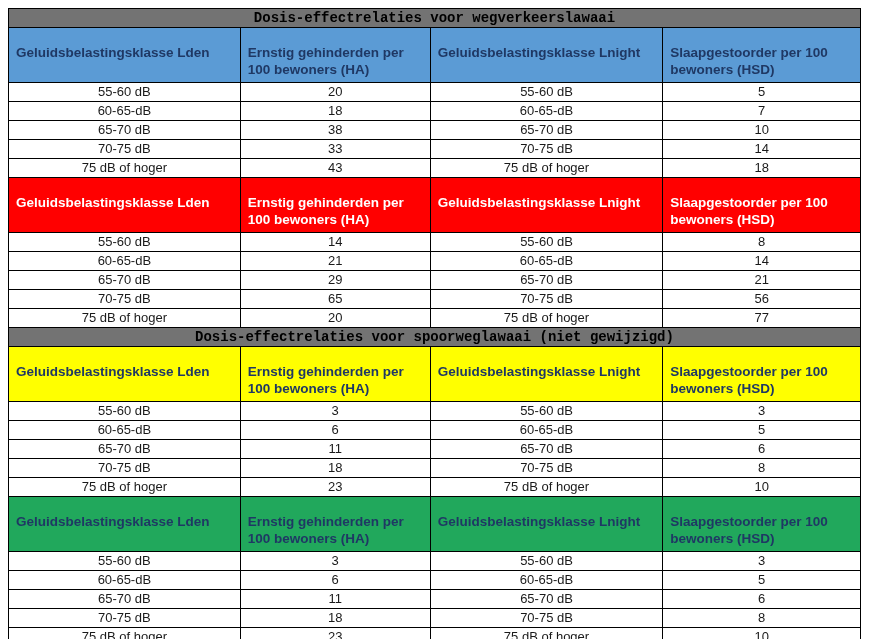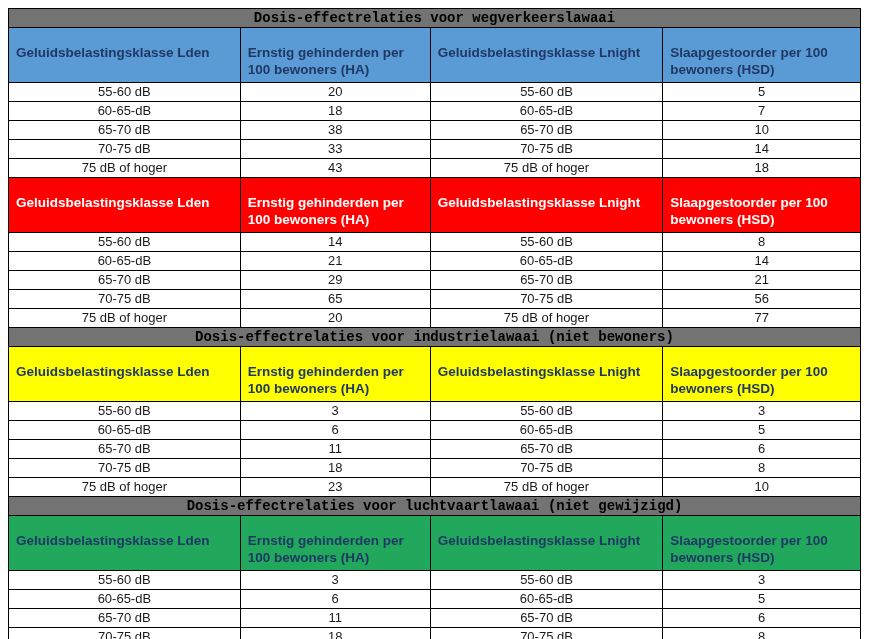--- a/index.html
+++ b/index.html
@@ -152,21 +152,21 @@
         <tr class="data-row">
           <td class="cell">75 dB of hoger</td>
           <td class="cell">20</td>
           <td class="cell">75 dB of hoger</td>
           <td class="cell">77</td>
         </tr>
       </tbody>
 
     <tbody>
       <tr class="title-row">
-        <td colspan="4">Dosis-effectrelaties voor industrielawaai (niet bewoners)</td>
+        <td colspan="4">Dosis-effectrelaties voor spoorweglawaai (niet gewijzigd)</td>
       </tr>
       <tr class="header-row">
         <td style="background: rgb(255, 255, 0); color: rgb(31, 56, 100);">Geluidsbelastingsklasse Lden</td>
         <td style="background: rgb(255, 255, 0); color: rgb(31, 56, 100);">Ernstig gehinderden per 100 bewoners (HA)</td>
         <td style="background: rgb(255, 255, 0); color: rgb(31, 56, 100);">Geluidsbelastingsklasse Lnight</td>
         <td style="background: rgb(255, 255, 0); color: rgb(31, 56, 100);">Slaapgestoorder per 100 bewoners (HSD)</td>
       </tr>
     </tbody>
     <tbody>
         <tr class="data-row">
@@ -195,23 +195,20 @@
         </tr>
         <tr class="data-row">
           <td class="cell">75 dB of hoger</td>
           <td class="cell">23</td>
           <td class="cell">75 dB of hoger</td>
           <td class="cell">10</td>
         </tr>
       </tbody>
 
     <tbody>
-      <tr class="title-row">
-        <td colspan="4">Dosis-effectrelaties voor luchtvaartlawaai (niet gewijzigd)</td>
-      </tr>
       <tr class="header-row">
         <td style="background: rgb(33, 168, 92); color: rgb(31, 56, 100);">Geluidsbelastingsklasse Lden</td>
         <td style="background: rgb(33, 168, 92); color: rgb(31, 56, 100);">Ernstig gehinderden per 100 bewoners (HA)</td>
         <td style="background: rgb(33, 168, 92); color: rgb(31, 56, 100);">Geluidsbelastingsklasse Lnight</td>
         <td style="background: rgb(33, 168, 92); color: rgb(31, 56, 100);">Slaapgestoorder per 100 bewoners (HSD)</td>
       </tr>
     </tbody>
     <tbody>
         <tr class="data-row">
           <td class="cell">55-60 dB</td>

